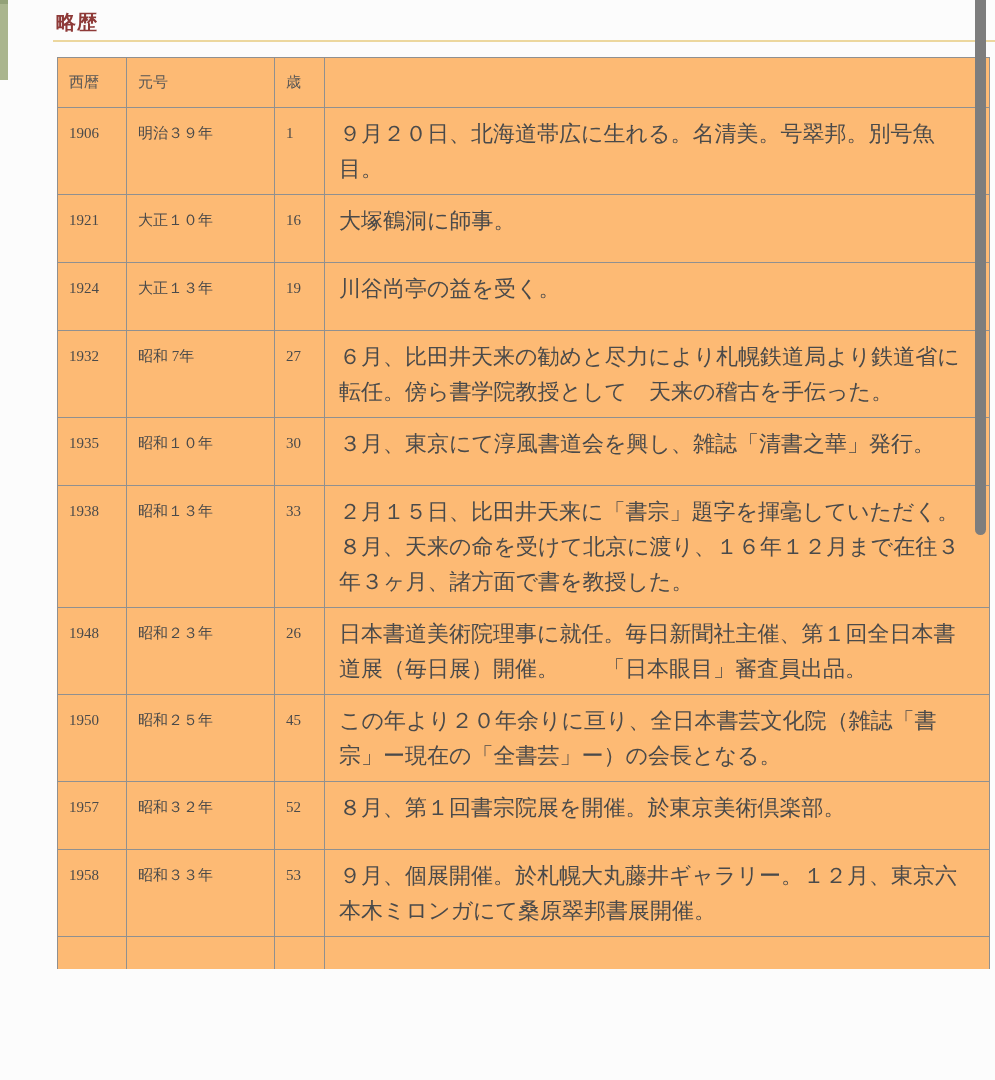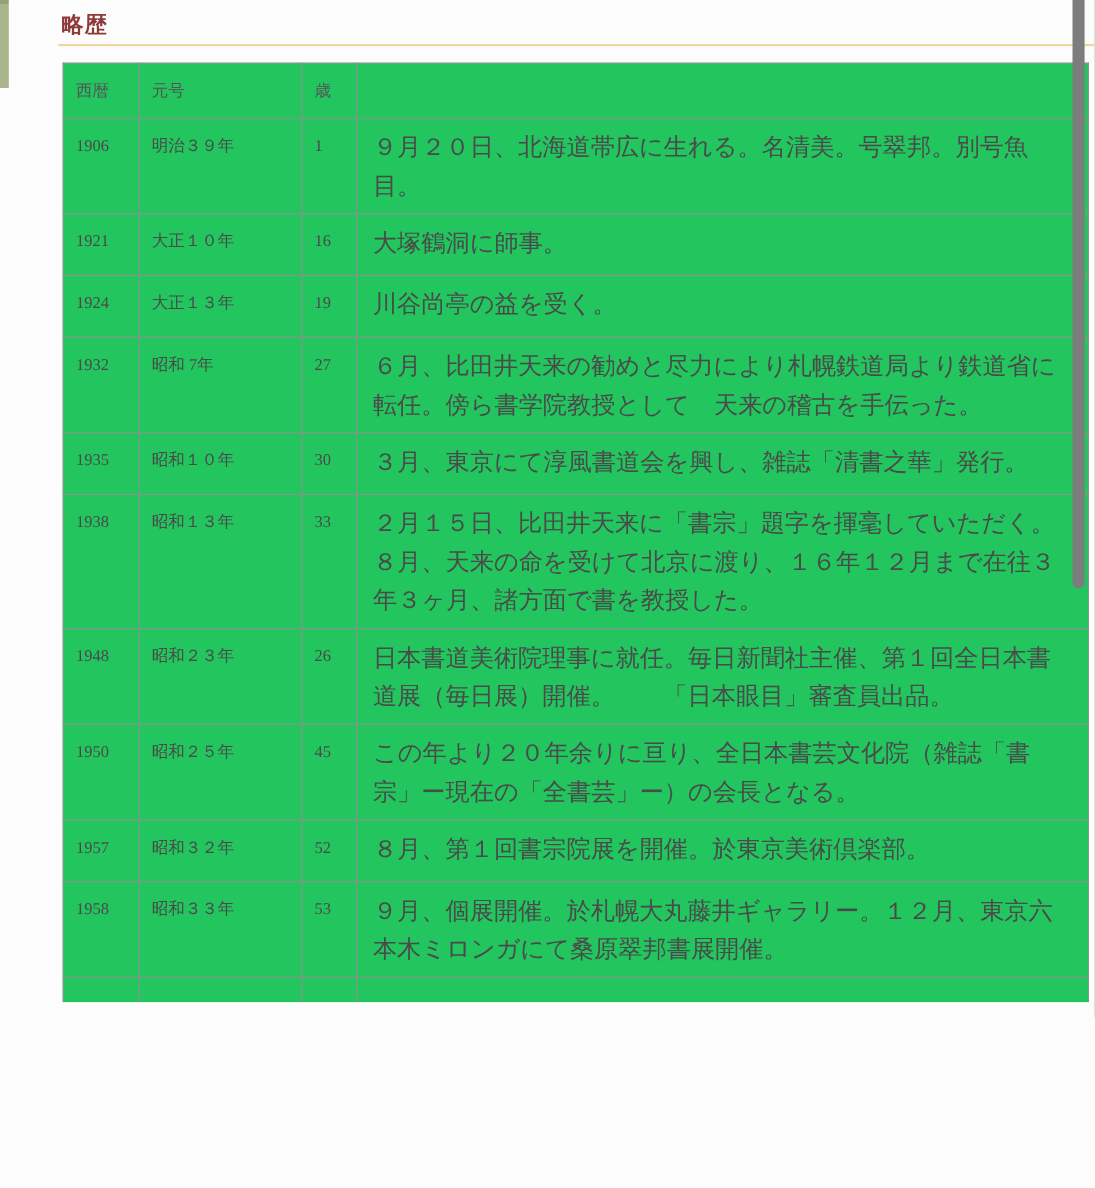--- a/index.html
+++ b/index.html
@@ -27,41 +27,41 @@
   .title-underline {
     position: absolute; left: 53px; top: 40px; right: 0;
     height: 2px; background: #ecd79e;
   }
 
   table.history {
     position: absolute; left: 57px; top: 57px;
     width: 933px;
     border-collapse: collapse;
     table-layout: fixed;
-    background: #22c55e;
+    background: #fdba74;
   }
   table.history th, table.history td {
     border: 1px solid #909090;
     vertical-align: top;
     color: #4a4a4a;
     overflow: hidden;
   }
   table.history th {
     height: 50px;
     vertical-align: middle;
     font-weight: normal;
     font-size: 15px;
     text-align: left;
     padding: 0 0 0 11px;
     color: #555555;
   }
   td.col-year, td.col-era, td.col-age {
     font-size: 15px;
     line-height: 35px;
-    padding: 8px 4px 12px 11px;
+    padding: 8px 4px 24px 11px;
     white-space: nowrap;
   }
   td.col-desc {
     font-size: 22px;
     line-height: 35px;
     padding: 8px 24px 8px 14px;
     color: #424242;
   }
   tr.partial td { height: 22px; border-bottom: none; }
 

